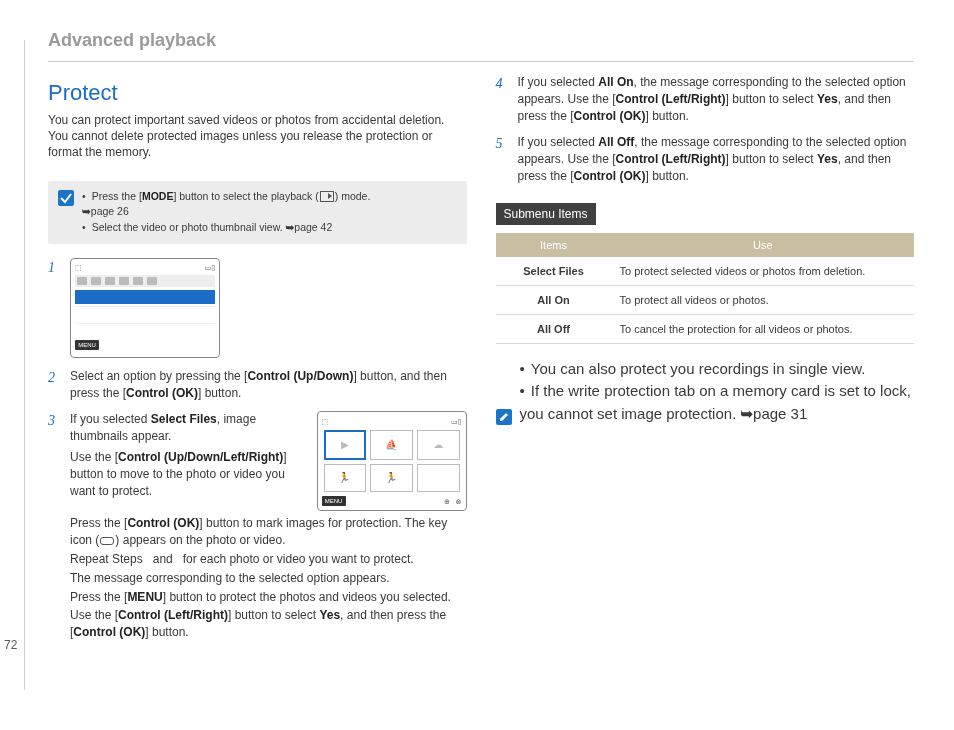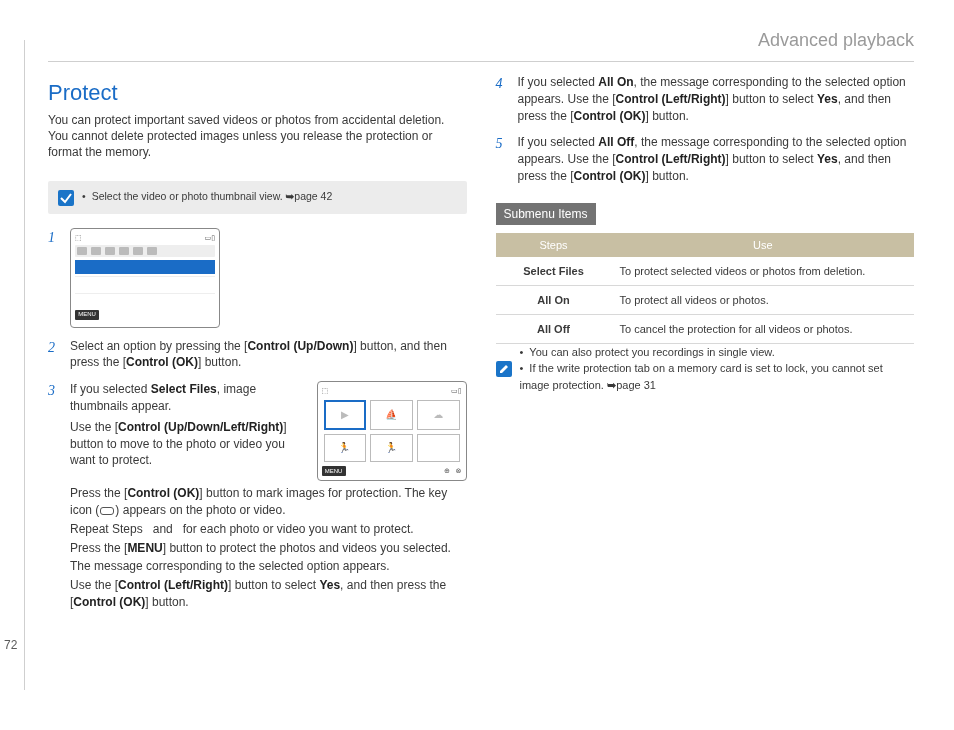--- a/index.html
+++ b/index.html
@@ -1,17 +1,17 @@
 <!DOCTYPE html>
 <html><head>
 <meta charset="utf-8">
 <style>
   html,body{margin:0;padding:0;background:#fff;font-family:Arial,Helvetica,sans-serif;color:#3a3a3a}
   .page{width:954px;height:730px;position:relative;box-sizing:border-box;padding:30px 40px 20px 48px}
-  .page-title{text-align:right;font-size:18px;color:#9a9a9a;margin-bottom:10px;font-weight:400}
+  .page-title{font-size:18px;color:#9a9a9a;margin-bottom:10px;font-weight:700}
   .hr{border:none;border-top:1px solid #cfcfcf;margin:6px 0 12px 0}
   .cols{display:flex;gap:29px}
   .col{flex:1;min-width:0}
   h2.section-title{color:#1a6cc6;font-size:22px;font-weight:400;margin:6px 0 6px 0}
   p.intro{font-size:12px;line-height:1.35;margin:4px 0 20px 0;color:#3a3a3a}
   .note-box{background:#ececec;border-radius:2px;padding:8px 10px;display:flex;gap:8px;align-items:flex-start;margin-bottom:14px}
   .check-icon{width:16px;height:16px;flex:none;margin-top:1px}
   .check-icon svg{display:block}
   .note-list{margin:0;padding:0;list-style:none;font-size:10.5px;line-height:1.5;color:#3a3a3a}
   .note-list li::before{content:"•";margin-right:6px;color:#3a3a3a}
@@ -25,26 +25,26 @@
   .device-screen{width:150px;height:100px;border:1px solid #888;border-radius:4px;flex:none;box-sizing:border-box;padding:4px;font-size:7px;color:#555;display:flex;flex-direction:column;gap:2px;background:#fff}
   .topbar{display:flex;justify-content:space-between;align-items:center;height:10px;font-size:7px}
   .menurow{background:#eee;height:12px;display:flex;align-items:center;gap:4px;padding:0 2px;border-radius:1px}
   .mini-icon{width:10px;height:8px;background:#bbb;border-radius:1px;display:inline-block}
   .selected-bar{background:#1a6cc6;height:14px;margin-top:1px}
   .blank-row{background:#fff;height:14px;border-top:1px solid #eee}
   .menu-lbl{width:24px;height:10px;background:#333;color:#fff;font-size:6px;display:flex;align-items:center;justify-content:center;border-radius:1px}
   .thumb-grid{display:grid;grid-template-columns:repeat(3,1fr);gap:4px;padding:2px;flex:1}
   .thumb{border:1px solid #bbb;background:#fff;display:flex;align-items:center;justify-content:center;font-size:10px;color:#bbb}
   .thumb.selected{border:2px solid #1a6cc6}
-  .submenu-hdr{background:#737373;color:#fff;font-size:12px;padding:4px 8px;display:inline-block;margin:8px 0}
+  .submenu-hdr{background:#404040;color:#fff;font-size:12px;padding:4px 8px;display:inline-block;margin:8px 0}
   table.submenu{width:100%;border-collapse:collapse;font-size:11px}
   table.submenu thead th{background:#c8bfa3;color:#fff;font-weight:400;padding:6px 8px;font-size:11px}
   table.submenu td{padding:8px;border-bottom:1px solid #d8d8d8;vertical-align:middle}
   table.submenu td:first-child{text-align:center;font-weight:bold;width:100px}
-  .info-box{display:flex;gap:8px;align-items:center;font-size:11px;line-height:1.5;color:#3a3a3a}
+  .info-box{display:flex;gap:8px;align-items:flex-end;margin-top:14px;font-size:15px;line-height:1.5;color:#3a3a3a}
   .info-icon{width:16px;height:16px;flex:none}
   .info-icon svg{display:block}
   .info-list{margin:0;padding:0;list-style:none}
   .info-list li::before{content:"•";margin-right:6px}
   .page-num{position:absolute;left:0;top:638px;font-size:12px;color:#5a5a5a;background:#fff;padding:0 4px}
   .vrule{position:absolute;left:24px;top:40px;bottom:40px;width:1px;background:#cfcfcf}
   b{font-weight:bold;color:#222}
   .arrow{font-family:Arial}
   .pb-ic{display:inline-block;width:12px;height:9px;border:1px solid #555;vertical-align:middle;position:relative;margin:0 1px}
   .pb-ic::after{content:"";position:absolute;right:1px;top:1px;border-left:4px solid #555;border-top:3px solid transparent;border-bottom:3px solid transparent}
@@ -67,20 +67,21 @@
       <p class="intro">You can protect important saved videos or photos from accidental deletion. You cannot delete protected images unless you release the protection or format the memory.</p>
 
       <div class="note-box">
         <span class="check-icon">
           <svg viewBox="0 0 16 16">
               <rect x="0" y="0" width="16" height="16" rx="2" fill="#1a74c8"></rect>
               <path d="M3 8 L7 12 L13 4" stroke="#fff" stroke-width="2" fill="none"></path>
             </svg>
         </span>
         <ul class="note-list">
+          <li><span>Press the</span> [<b>MODE</b>] <span>button to select the playback</span> (<span class="pb-ic"></span>) <span>mode.</span><br><span class="link-arrow">➥</span><span>page 26</span></li>
           <li><span>Select the video or photo thumbnail view.</span> <span class="link-arrow">➥</span><span>page 42</span></li>
         </ul>
       </div>
 
       <div class="step-row">
         <div class="step-num">1</div>
         <div class="step-body step-flex">
           <div class="device-screen">
             <div class="topbar">
                 <span>⬚</span>
@@ -134,22 +135,22 @@
               </div>
               <div class="topbar">
                   <span class="menu-lbl">MENU</span>
                   <span>⊕ &nbsp; ⊗</span>
                 </div>
             </div>
           </div>
           <div class="step-sub">
             <p><span>Press the</span> [<b>Control (OK)</b>] <span>button to mark images for protection. The key icon</span> (<span class="key-ic"></span>) <span>appears on the photo or video.</span></p>
             <p>Repeat Steps &nbsp; and &nbsp; for each photo or video you want to protect.</p>
+            <p>The message corresponding to the selected option appears.</p>
             <p><span>Press the</span> [<b>MENU</b>] <span>button to protect the photos and videos you selected.</span></p>
-            <p>The message corresponding to the selected option appears.</p>
             <p><span>Use the</span> [<b>Control (Left/Right)</b>] <span>button to select</span> <b>Yes</b><span>, and then press the</span> [<b>Control (OK)</b>] <span>button.</span></p>
           </div>
         </div>
       </div>
     </div>
 
     <div class="col">
       
       <div class="step-row">
         <div class="step-num">4</div>
@@ -163,21 +164,21 @@
         <div class="step-body">
           <span>If you selected</span> <b>All Off</b><span>, the message corresponding to the selected option appears. Use the</span> [<b>Control (Left/Right)</b>] <span>button to select</span> <b>Yes</b><span>, and then press the</span> [<b>Control (OK)</b>] <span>button.</span>
         </div>
       </div>
 
       <div class="submenu-hdr">Submenu Items</div>
 
       <table class="submenu">
         <thead>
           <tr>
-            <th>Steps</th>
+            <th>Items</th>
             <th>Use</th>
           </tr>
         </thead>
         <tbody>
           <tr>
               <td>Select Files</td>
               <td>To protect selected videos or photos from deletion.</td>
             </tr>
           <tr>
               <td>All On</td>

